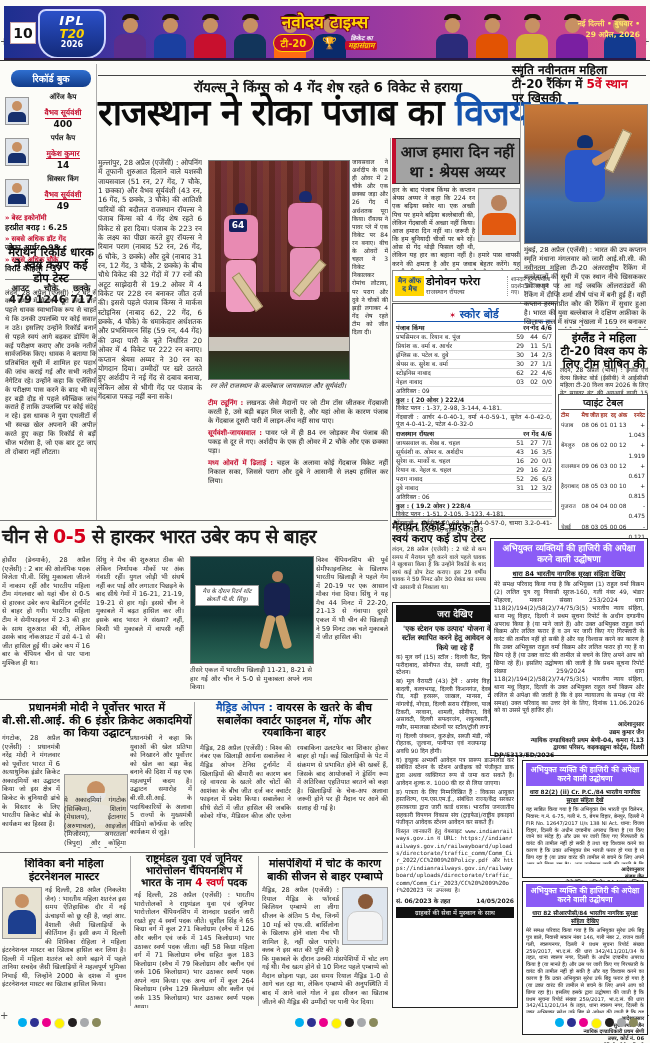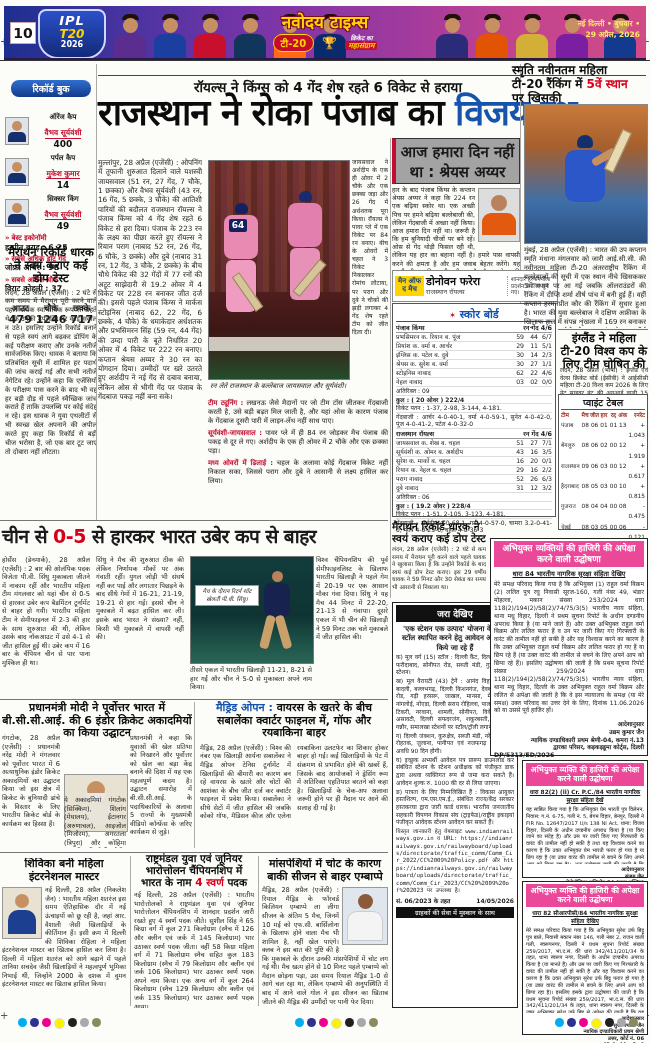--- a/index.html
+++ b/index.html
@@ -33,21 +33,21 @@
     padding:1px 7px;border-radius:9px;border:1px solid #ffd400;vertical-align:middle;}
   .trophy{display:inline-block;font-size:12px;vertical-align:middle;margin:0 3px;}
   .tag-stack{display:inline-block;vertical-align:middle;text-align:center;line-height:1;font-style:italic;}
   .tag-small{display:block;color:#fff;font-size:6px;font-weight:bold;}
   .tag-big{display:block;color:#ffd400;background:#c40d2e;font-size:7.5px;font-weight:bold;padding:1px 3px;border-radius:2px;}
   .edition{position:absolute;right:6px;top:12px;z-index:6;text-align:right;color:#ffe76a;font-size:7.5px;font-weight:bold;line-height:1.5;}
 
   
   .record-book{left:5px;top:64px;width:92px;height:180px;}
   .rb-head{background:linear-gradient(180deg,#2f6fd0,#123c8a);color:#fff;font-weight:bold;font-size:9.5px;
-    text-align:center;border-radius:8px;padding:2px 4px;margin:16px 6px;}
+    text-align:center;border-radius:8px;padding:2px 4px;margin:6px 6px;}
   .rb-entry{display:flex;align-items:center;margin-top:4px;}
   .rb-photo{width:22px;height:26px;background:#dfe4ea;border:1px solid #999;position:relative;overflow:hidden;flex:0 0 22px;}
   .rb-photo .head{width:10px;height:10px;border-radius:50%;background:#c79063;margin:3px auto 0;}
   .rb-photo .torso{width:18px;height:10px;border-radius:5px 5px 0 0;background:#16306e;margin:1px auto 0;}
   .rb-txt{flex:1;text-align:center;line-height:1.15;}
   .rb-label{font-size:7px;font-weight:bold;color:#222;}
   .rb-name{font-size:7.5px;font-weight:bold;color:#c40d2e;border-bottom:1px solid #c40d2e;display:inline-block;}
   .rb-val{font-size:9px;font-weight:bold;color:#111;}
   .rb-b{margin-top:3px;line-height:1.2;}
   .rb-b1{font-size:7px;font-weight:bold;color:#c40d2e;}
@@ -145,21 +145,21 @@
   .u-player .body{width:26px;height:34px;border-radius:8px;background:#17224e;margin:1px auto 0;}
   .u-player .leg{width:9px;height:34px;background:#caa06a;border-radius:4px;position:absolute;left:8px;top:44px;transform:rotate(14deg);}
   .u-player .leg2{left:24px;transform:rotate(-16deg);}
 
   .mini-photo{background:#e7e2d2;border:1px solid #999;position:relative;overflow:hidden;}
   .mp-head{width:18px;height:18px;border-radius:50%;background:#c79063;margin:6px auto 0;}
   .mp-beard{width:20px;height:10px;border-radius:0 0 10px 10px;background:#e8e8e8;margin:-6px auto 0;}
   .mp-torso{width:36px;height:20px;border-radius:10px 10px 0 0;background:#e8e4da;margin:2px auto 0;}
 
   .notice{border:1.5px solid #222;background:#fff;box-sizing:border-box;padding:2px 3px;}
-  .notice-head{background:#ec4899;color:#fff;font-weight:bold;text-align:center;font-size:8.8px;line-height:1.25;padding:2px 1px;}
+  .notice-head{background:#8b5cf6;color:#fff;font-weight:bold;text-align:center;font-size:8.8px;line-height:1.25;padding:2px 1px;}
   .notice-sub{font-size:6.6px;font-weight:bold;text-align:center;text-decoration:underline;margin:2px 0;}
   .notice-body{font-size:6px;line-height:1.32;text-align:justify;}
   .sign{margin-top:2px;text-align:right;font-size:6px;font-weight:bold;line-height:1.3;}
   .mark{font-size:6.2px;font-weight:bold;}
 
   .rw{left:392px;top:602px;width:126px;height:406px;}
   .rw-head{background:#111;color:#fff;font-weight:bold;font-size:9px;text-align:center;padding:2px 0;}
   .rw-title{font-size:7.2px;font-weight:bold;text-align:center;line-height:1.3;margin:2px 0;}
   .rw-item{margin:1px 0;font-size:5.9px;line-height:1.3;text-align:justify;}
   .rw-urls{font-size:5.7px;line-height:1.3;word-break:break-all;color:#222;margin-top:1px;font-family:"DejaVu Sans Mono",monospace;}

